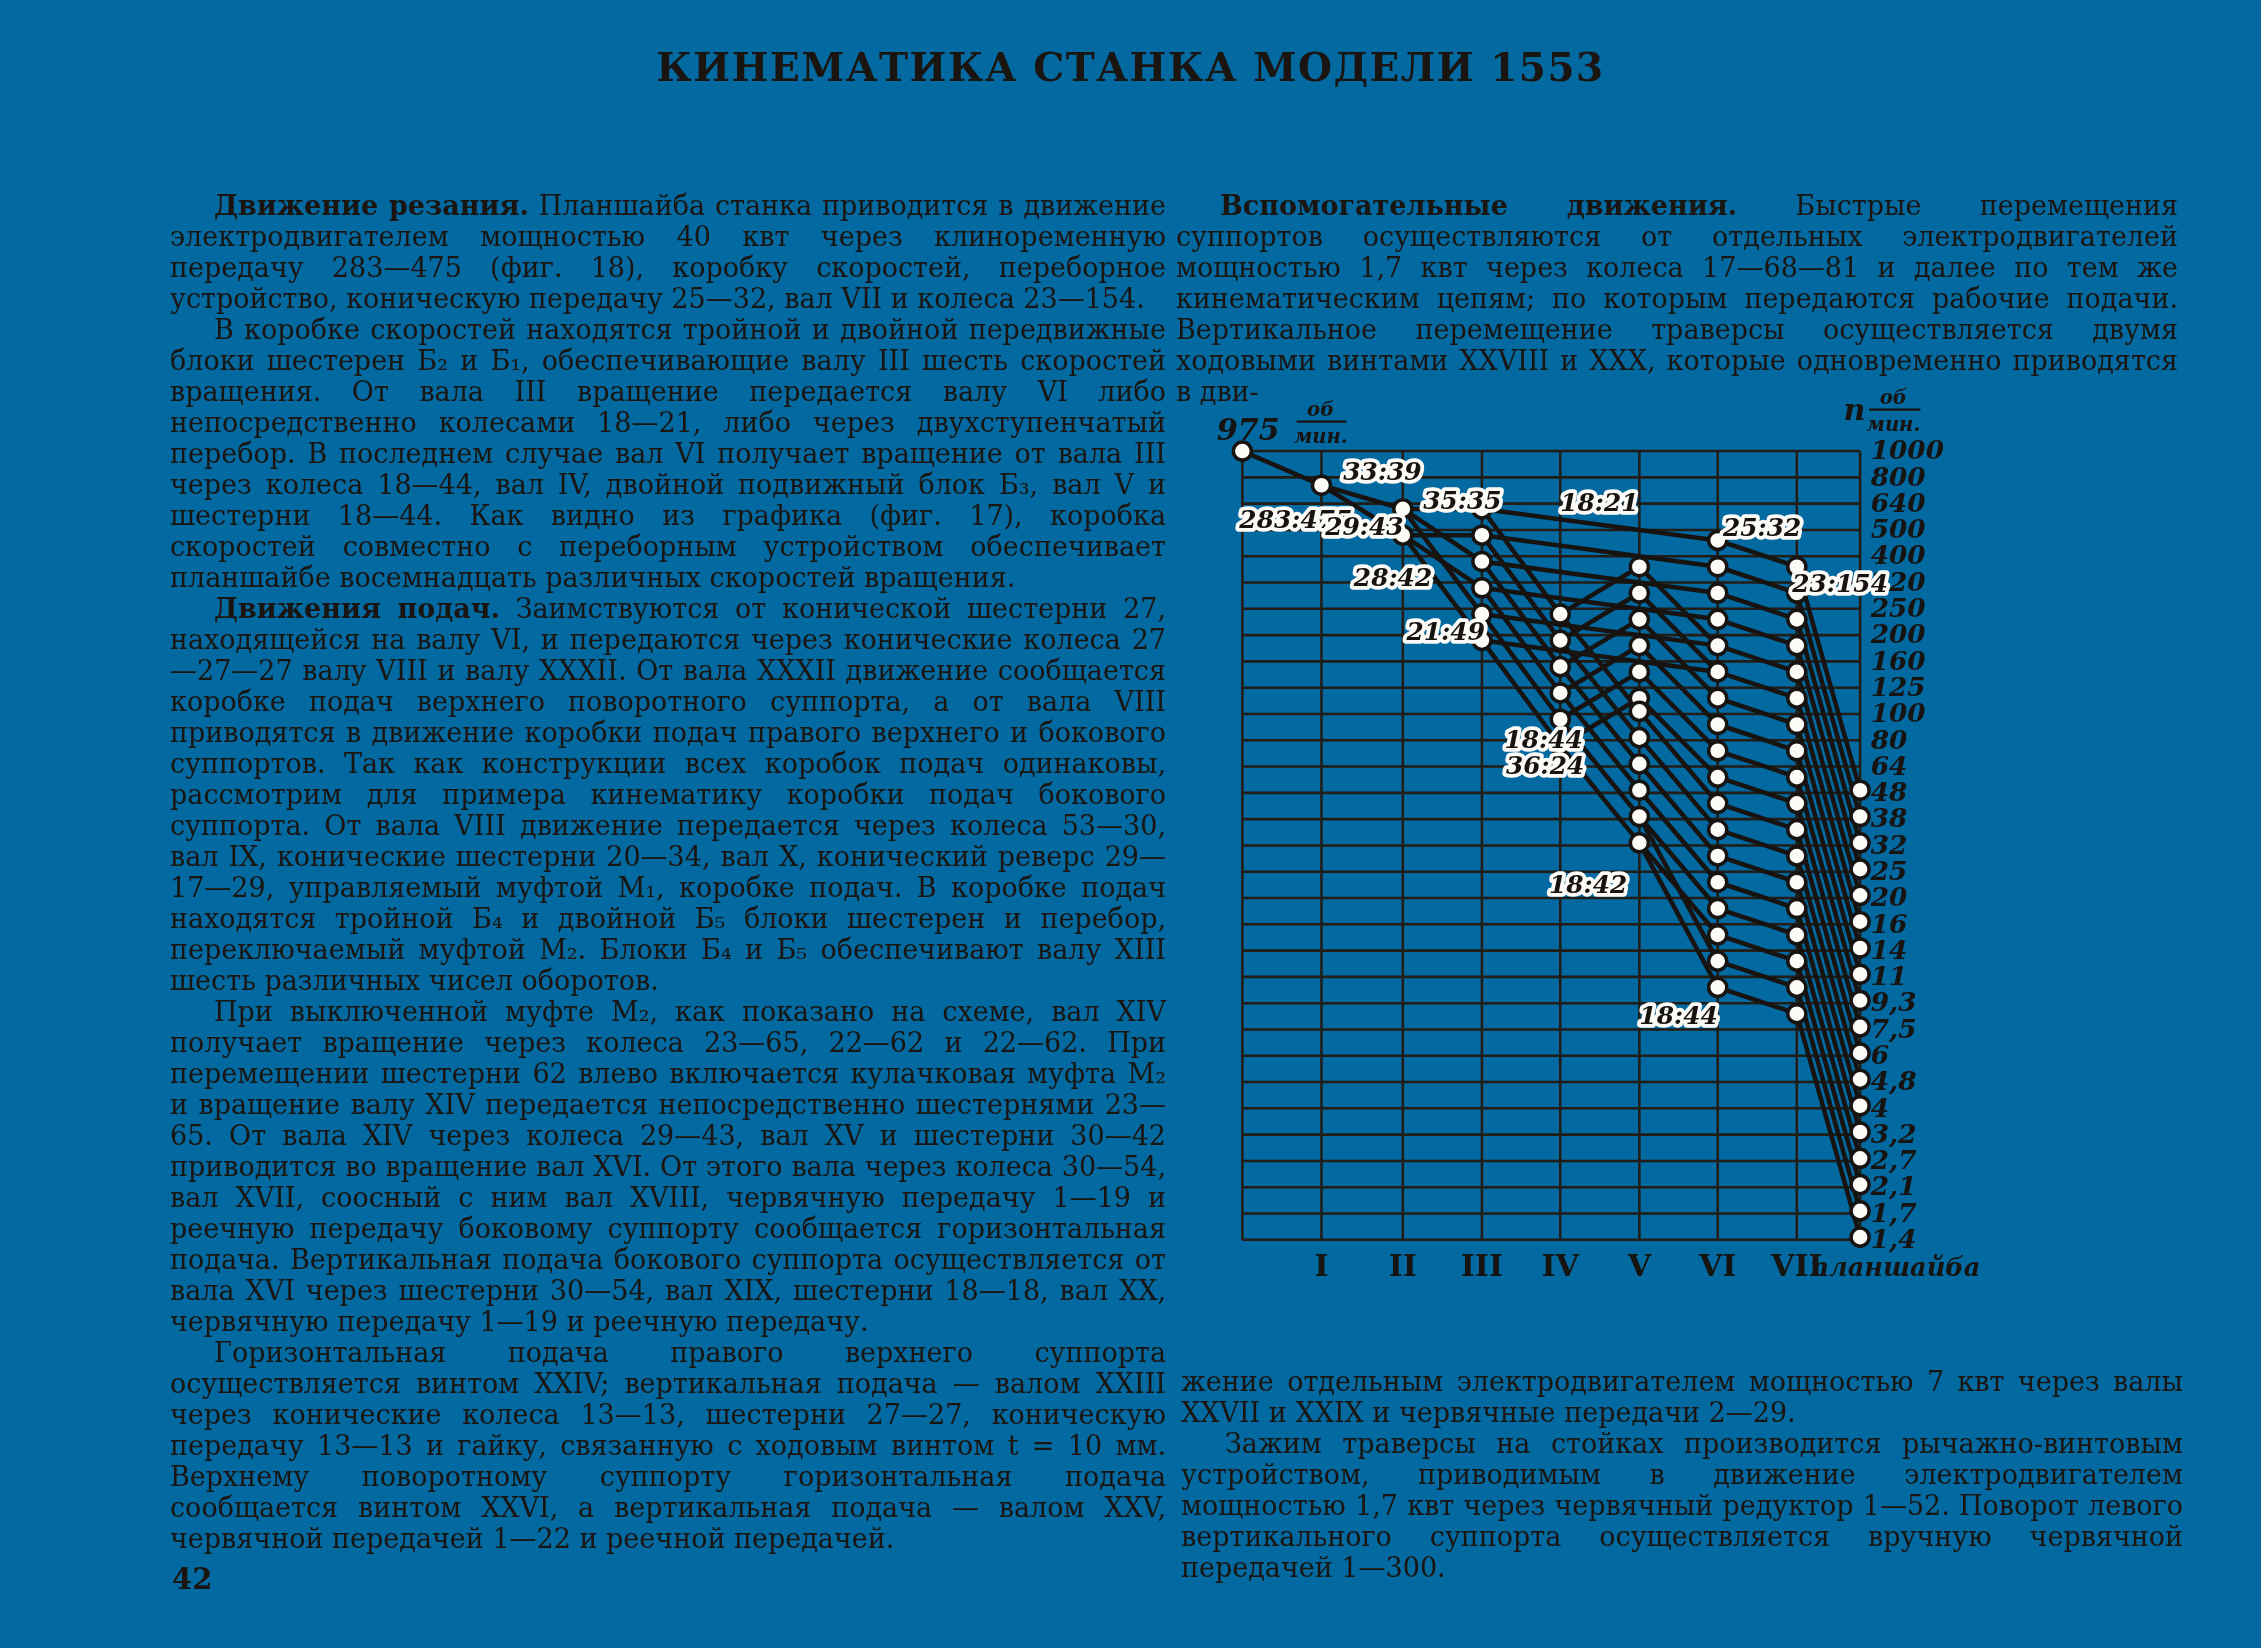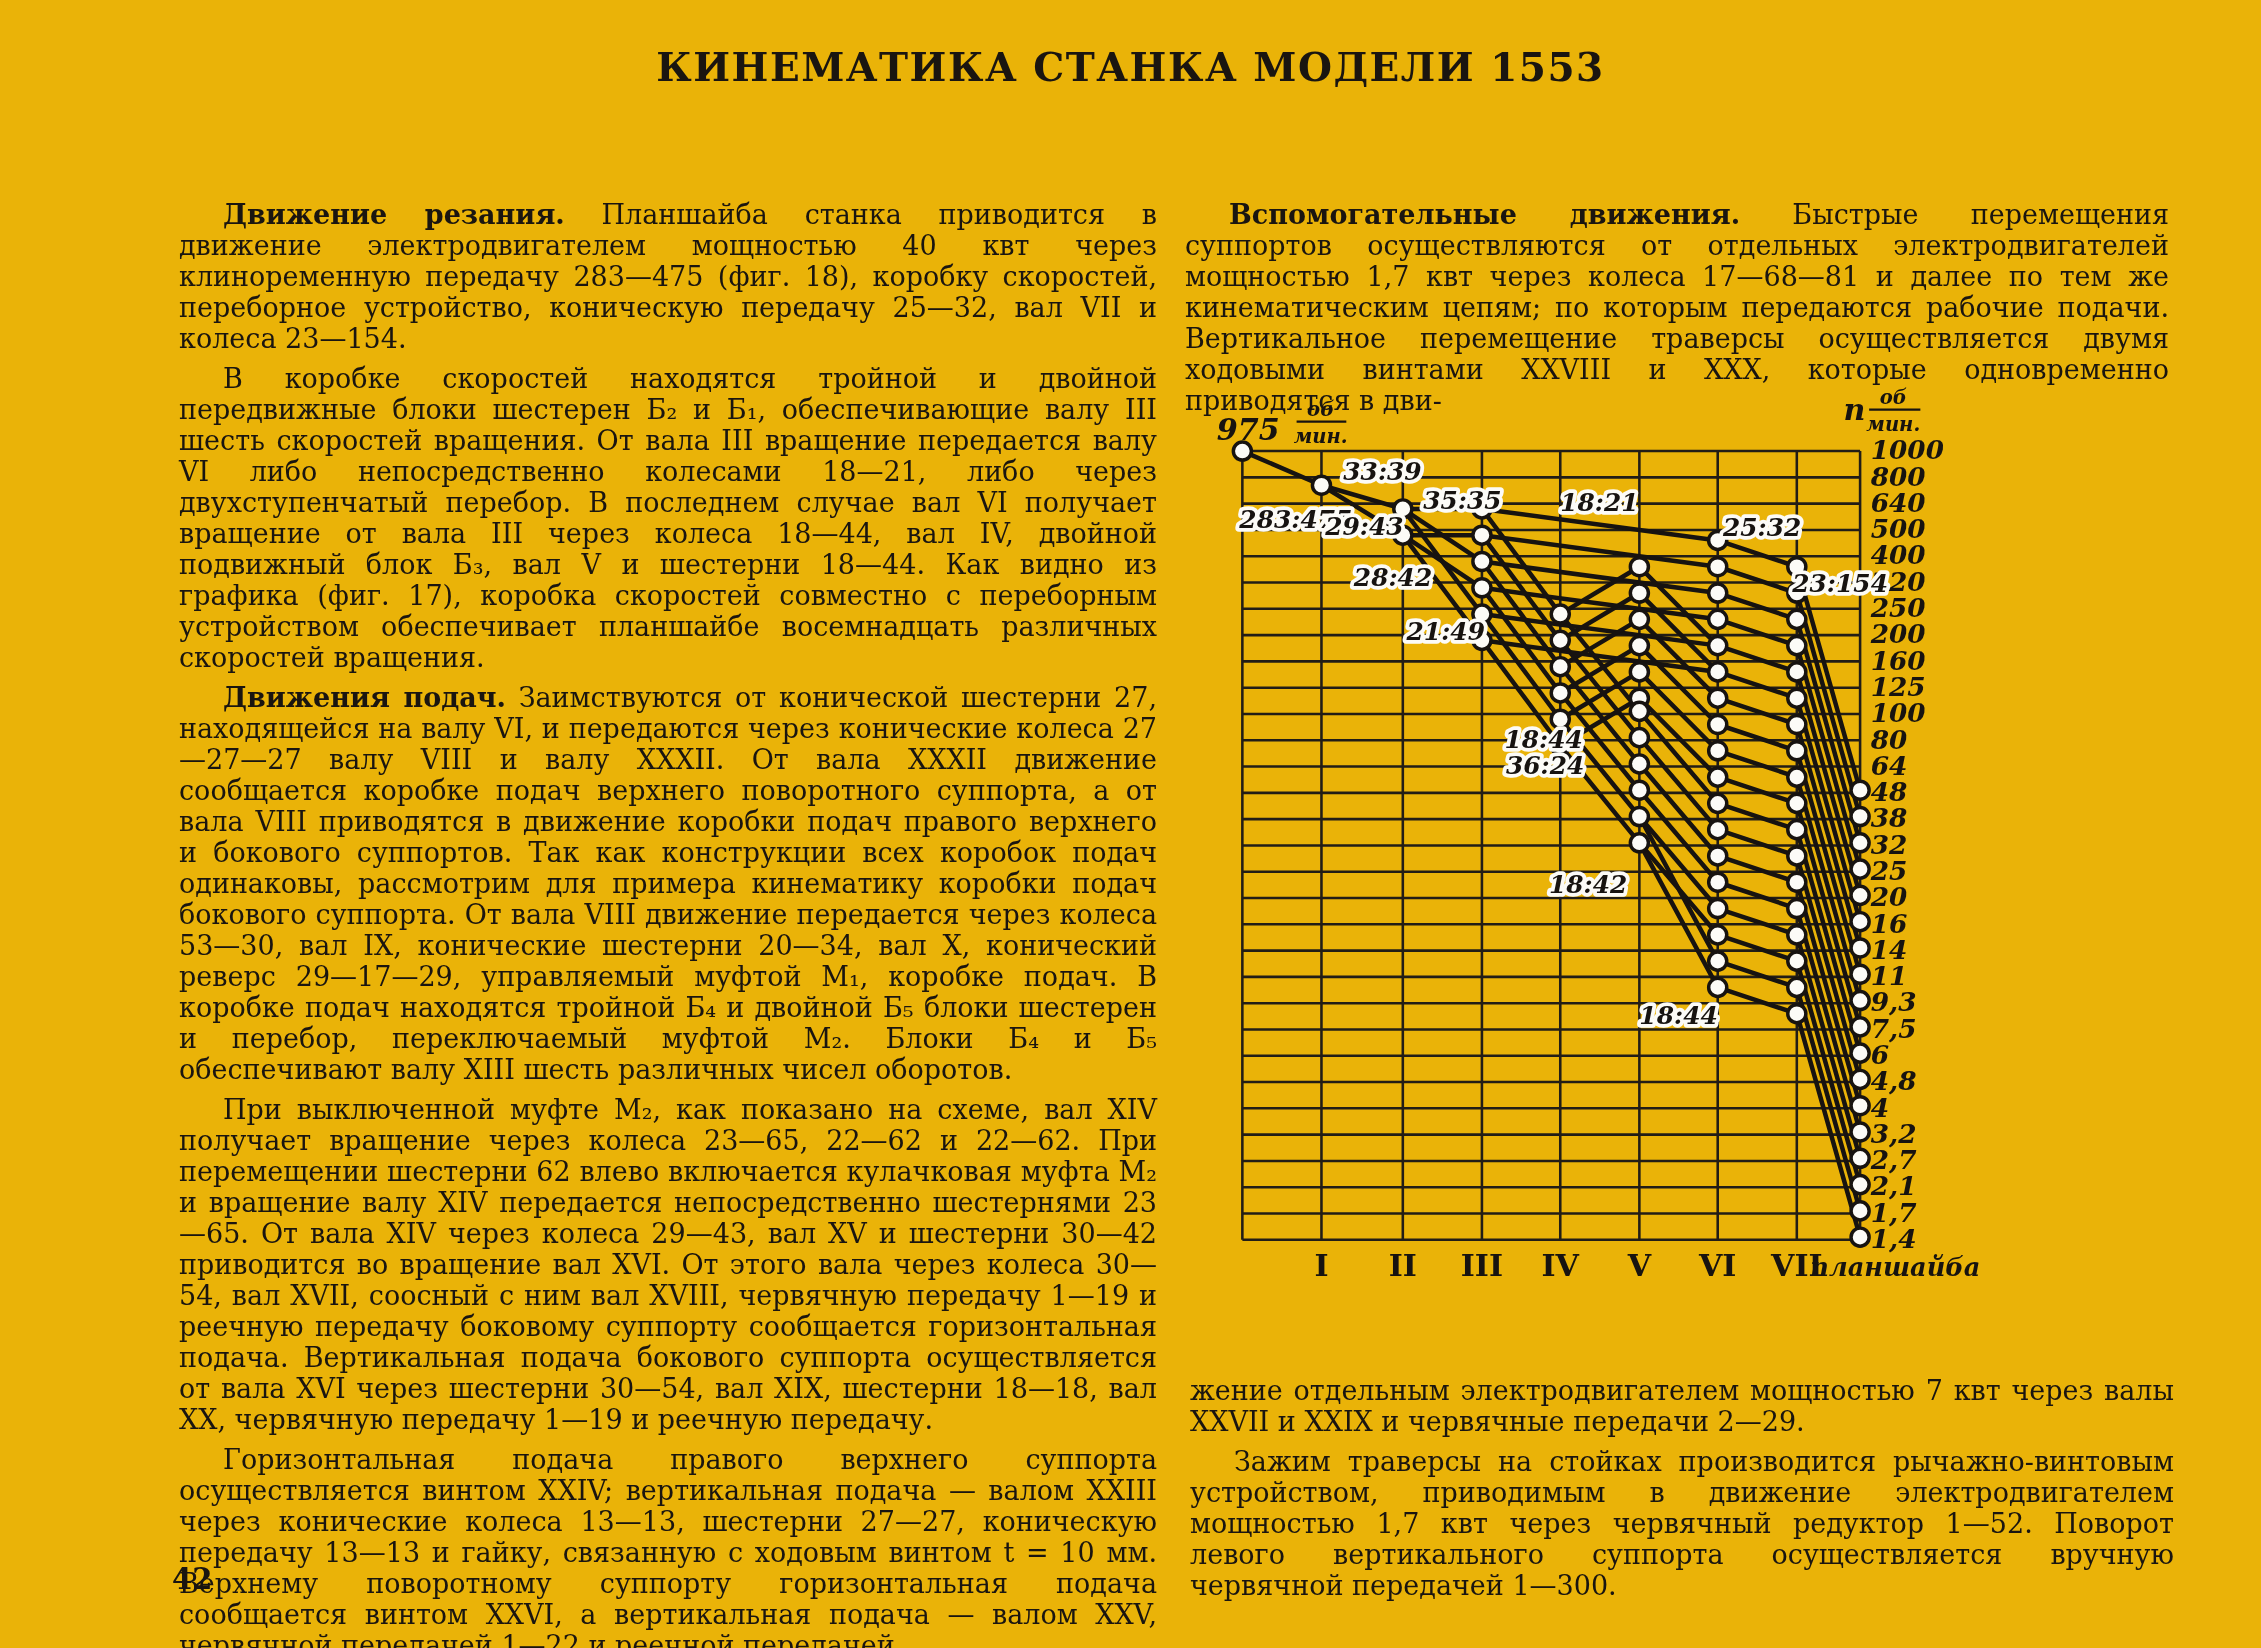--- a/index.html
+++ b/index.html
@@ -1,25 +1,25 @@
 <!DOCTYPE html>
 <html style="font-size:12px"><head>
 <meta charset="utf-8">
 <style>
   html,body{margin:0;padding:0;background:#e8e6e0;}
   body{width:2261px;height:1648px;position:relative;overflow:hidden;
        font-family:"DejaVu Serif","Liberation Serif",serif;color:#1a1510;}
-  .page{position:absolute;left:0;top:0;width:2261px;height:1648px;background:#eab308;}
+  .page{position:absolute;left:0;top:0;width:2261px;height:1648px;background:#0369a1;}
   .title{position:absolute;left:0;top:44px;width:2261px;text-align:center;
          font-size:39px;font-weight:bold;letter-spacing:1.5px;}
   .col{position:absolute;font-size:27px;line-height:31px;text-align:justify;}
   .col-left{left:170px;top:190px;width:996px;}
   .col-right-top{left:1176px;top:190px;width:1002px;}
   .col-right-bottom{left:1181px;top:1366px;width:1002px;}
-  p.para{margin:9px;text-indent:44px;}
+  p.para{margin:0;text-indent:44px;}
   p.para.noindent{text-indent:0;}
   .lead{font-weight:bold;}
   .figure-wrap{position:absolute;left:1206px;top:381px;width:814px;height:904px;}
   .fig-caption{position:absolute;left:1212px;top:1313px;width:799px;text-align:center;
                font-size:26px;letter-spacing:0.8px;}
   .page-number{position:absolute;left:172px;top:1562px;font-size:29px;font-weight:bold;}
   
   .grid{stroke:#221d16;stroke-width:3.4;}
   .ray{stroke:#171310;stroke-width:6;stroke-linecap:round;}
   .node{fill:#fcfbf7;stroke:#171310;stroke-width:4.6;}

